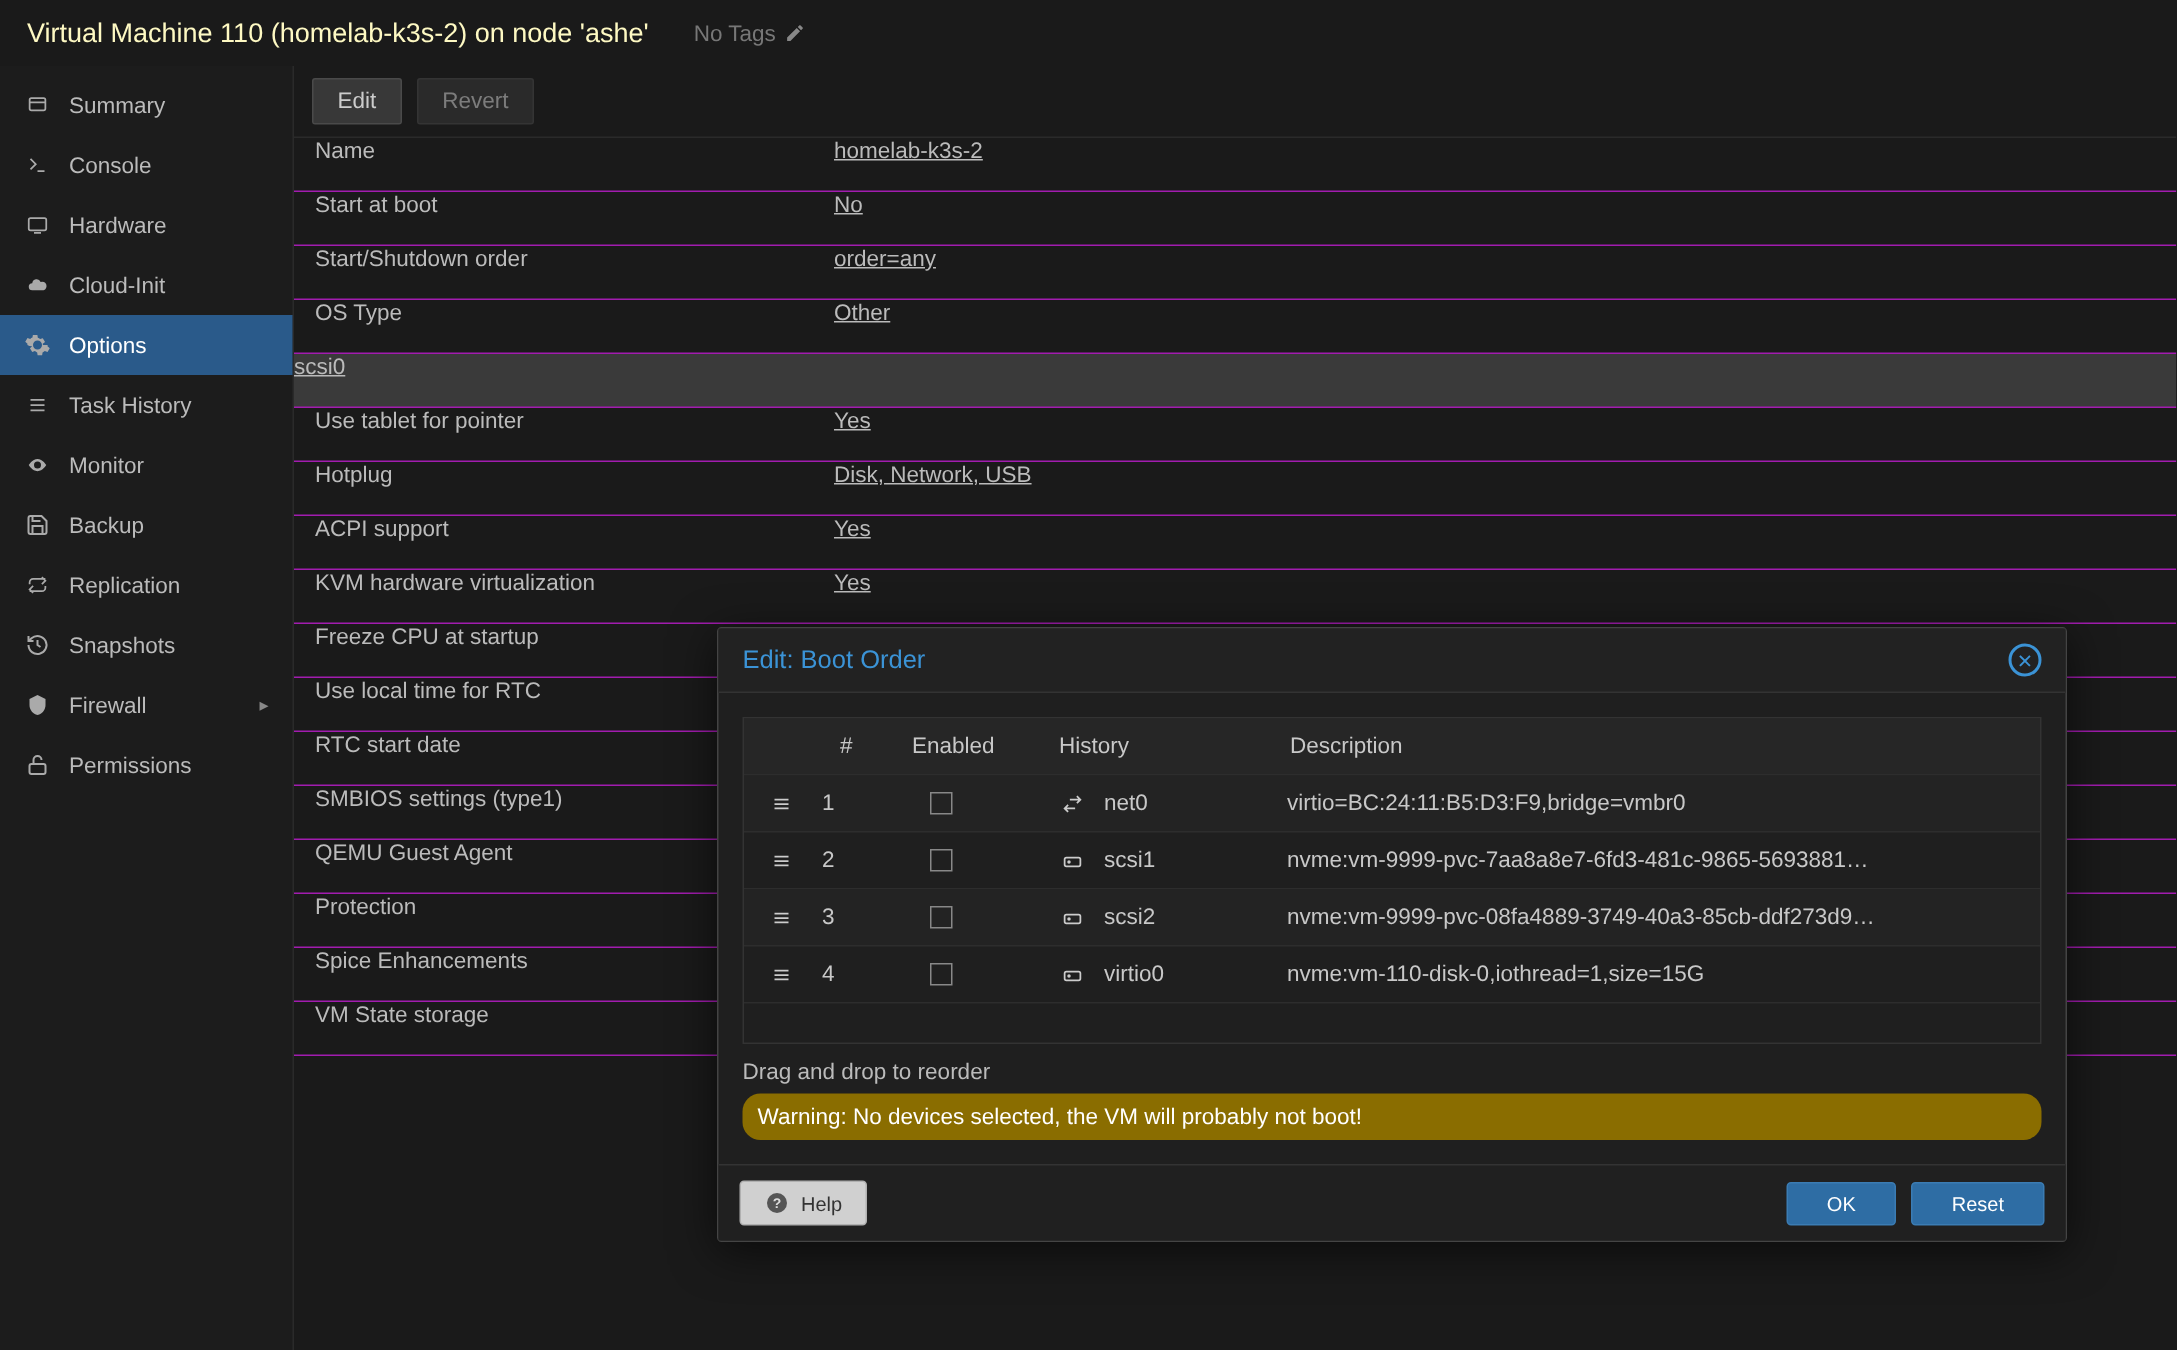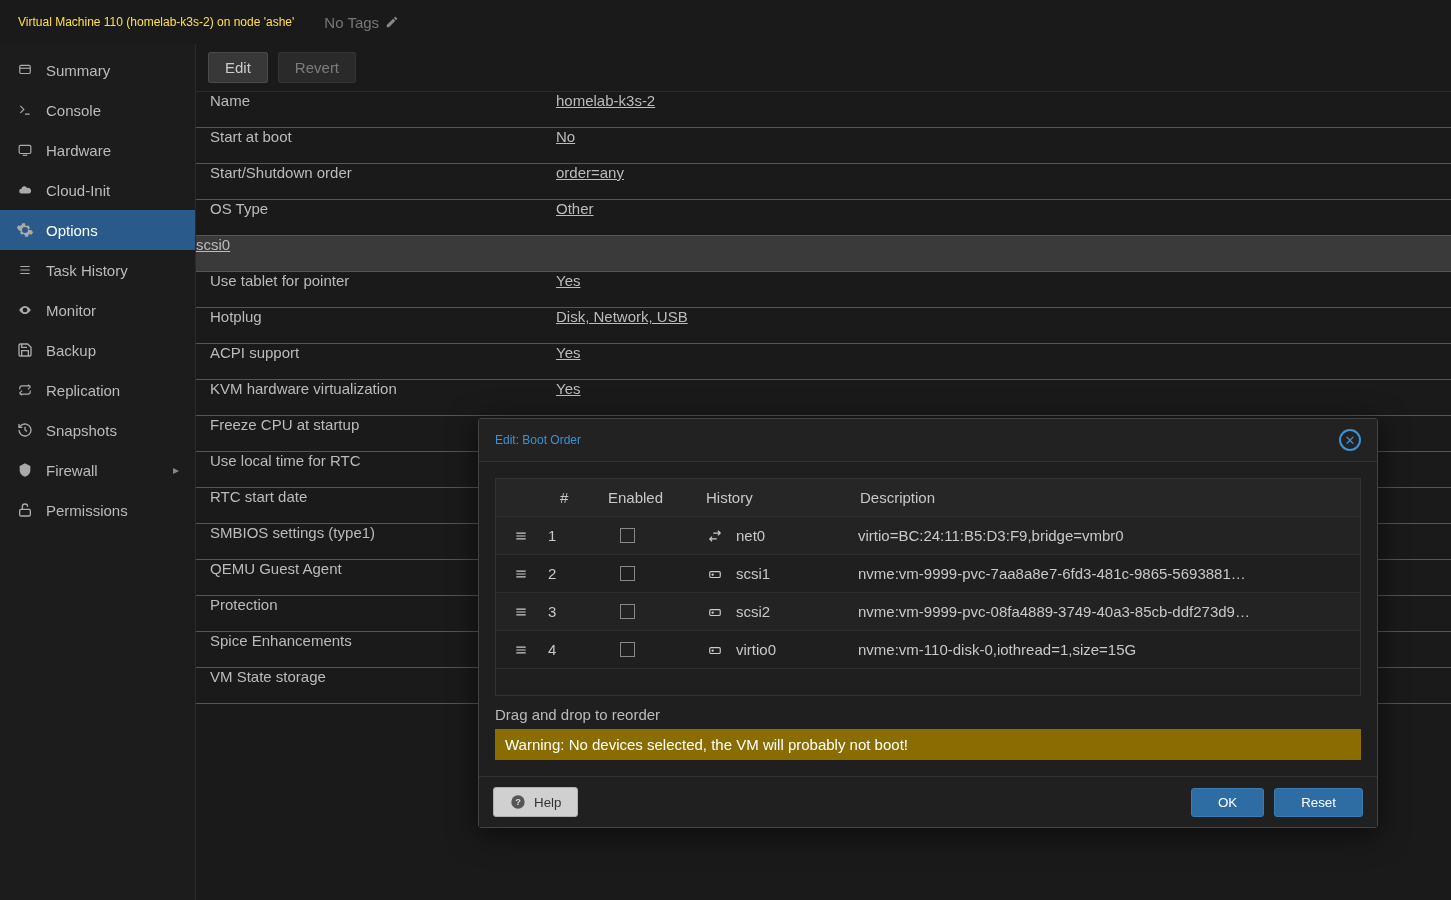--- a/index.html
+++ b/index.html
@@ -13,21 +13,21 @@
   font-size: 15px;
 }
 .titlebar {
   height: 44px;
   display: flex;
   align-items: center;
   padding: 0 18px;
   color: #888;
   gap: 30px;
 }
-.titlebar .title { color: #fde047; font-size: 12px; }
+.titlebar .title { color: #fef9c3; font-size: 18px; }
 .titlebar .tags { color: #777; display: flex; align-items: center; gap: 6px; }
 .main { display: flex; height: calc(100% - 44px); }
 .sidebar {
   width: 196px;
   background: #1c1c1c;
   border-right: 1px solid #2a2a2a;
   padding-top: 6px;
 }
 .sb-item {
   height: 40px;
@@ -83,21 +83,21 @@
   border-radius: 3px;
 }
 .modal-head {
   display: flex;
   align-items: center;
   justify-content: space-between;
   padding: 10px 16px;
   background: #222;
   border-bottom: 1px solid #333;
 }
-.modal-head .t { color: #3b93d6; font-weight: 500; font-size: 12px; }
+.modal-head .t { color: #3b93d6; font-weight: 500; font-size: 17px; }
 .modal-close {
   width: 22px; height: 22px; border: 2px solid #3b93d6; border-radius: 50%;
   color: #3b93d6; display:flex; align-items:center; justify-content:center;
   font-size: 13px; cursor:pointer;
 }
 .modal-body { padding: 16px; }
 .m-grid { border: 1px solid #333; }
 .m-head, .m-row { display: flex; align-items: center; height: 38px; border-bottom: 1px solid #2d2d2d; }
 .m-head { background: #262626; font-weight: 500; }
 .m-row:nth-child(odd){ background:#232323; }
@@ -111,20 +111,21 @@
 .m-head .c-dev { padding-left: 8px; }
 .m-head .c-desc { padding-left: 14px; }
 .chk { width: 15px; height: 15px; border: 1px solid #888; background: transparent; }
 .placeholder-row { height: 26px; }
 .hint { margin-top: 10px; color: #bbb; }
 .warn {
   margin-top: 6px;
   background: #8a6d00;
   color: #fff;
   padding: 7px 10px;
+  border-radius: 12px;
 }
 .modal-foot {
   display: flex;
   align-items: center;
   padding: 10px 14px;
   border-top: 1px solid #333;
   background: #202020;
 }
 .help-btn {
   background: #d0d0d0;

